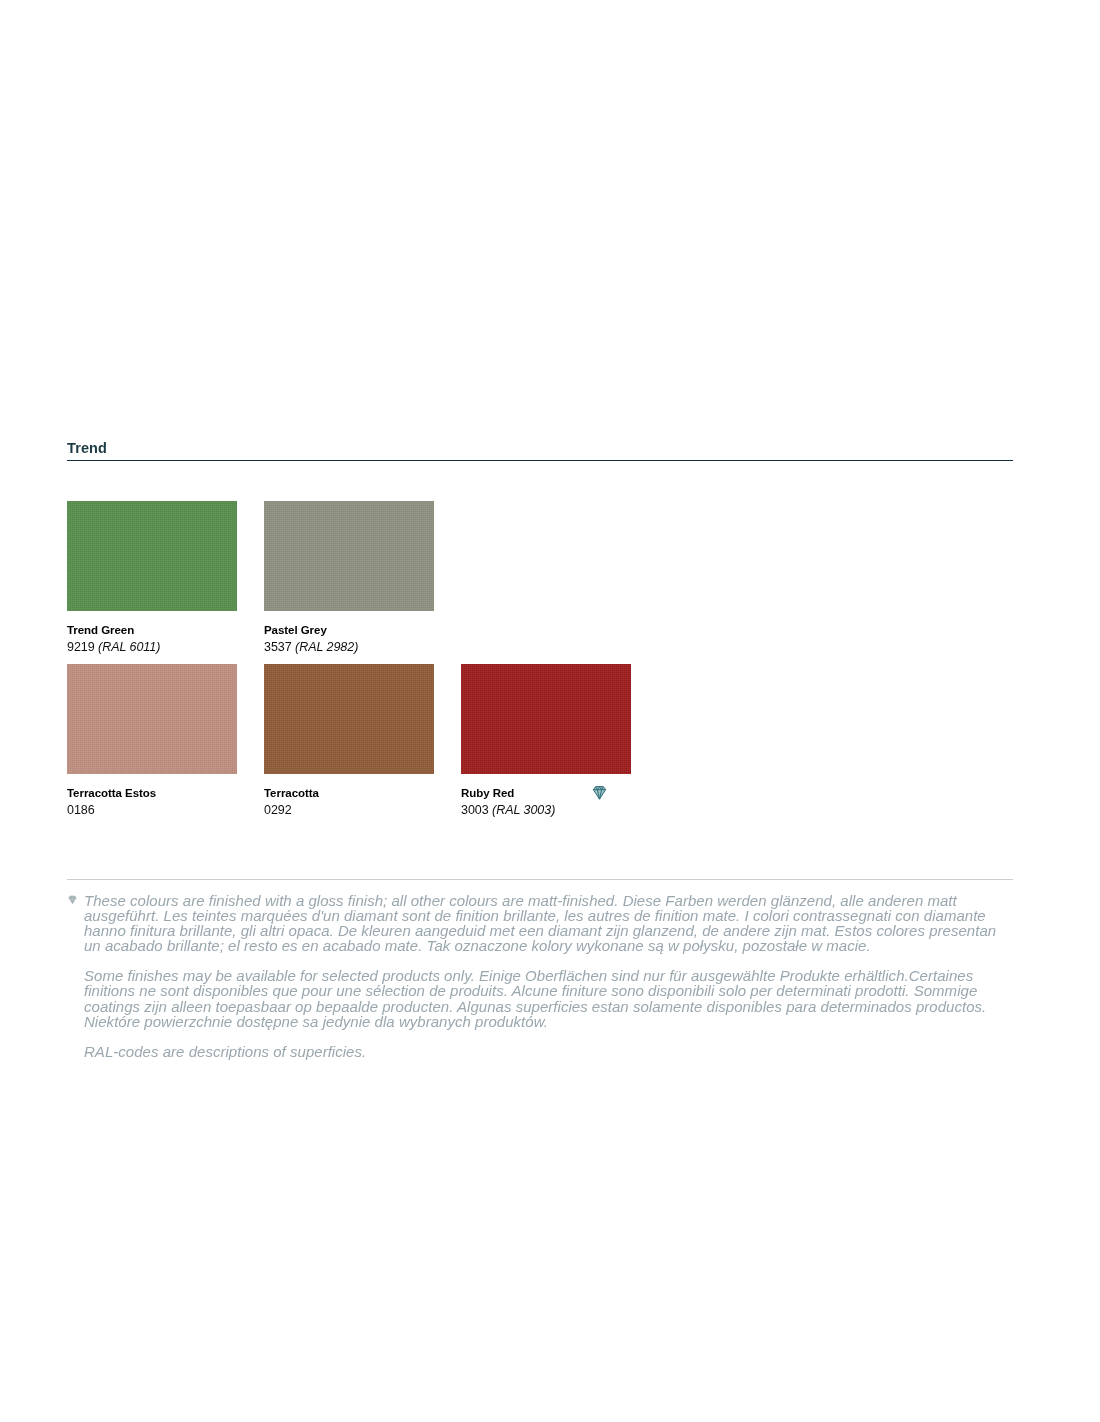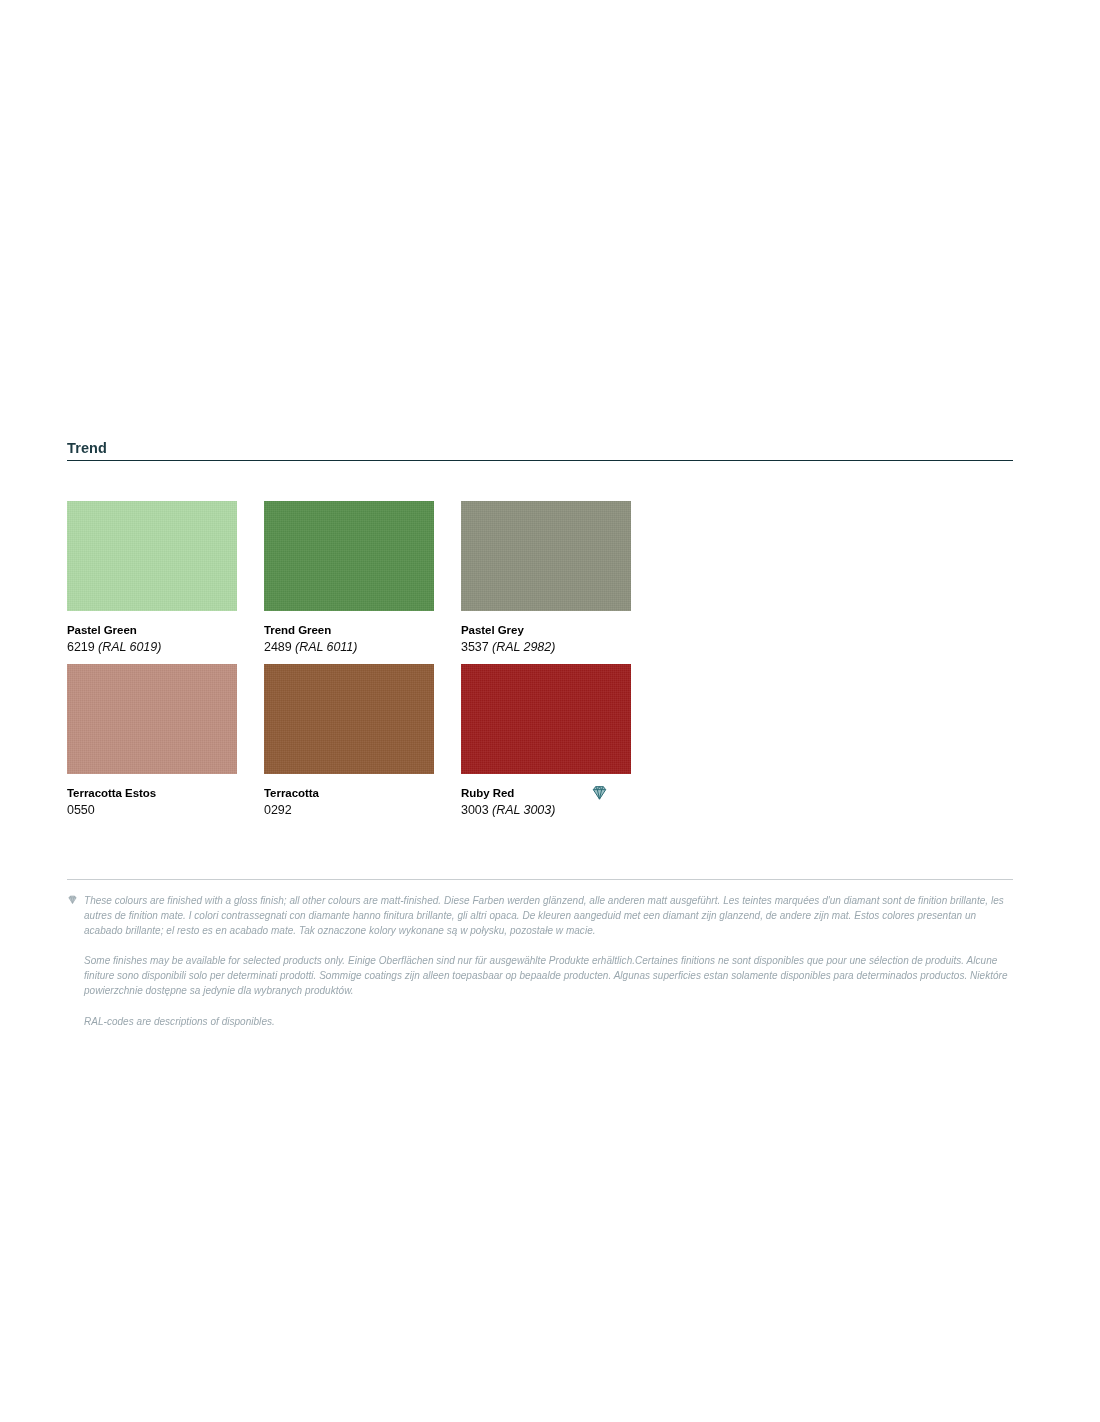--- a/index.html
+++ b/index.html
@@ -122,21 +122,21 @@
   }
   .footnote-rule {
     height: 1px;
     background: #c9ced1;
     width: 946px;
     margin-bottom: 13px;
   }
   .footnote-block {
     position: relative;
     font-style: italic;
-    font-size: 10px;
+    font-size: 15px;
     line-height: 15.1px;
     color: #9aa7ae;
     letter-spacing: 0.03px;
     margin-bottom: 15px;
     padding-left: 17px;
   }
   .footnote-block.last { margin-bottom: 0; }
   .footnote-icon {
     position: absolute;
     left: 0;
@@ -154,37 +154,27 @@
 
   <div class="section">
     <div class="section-title">Trend</div>
     <div class="section-rule"></div>
   </div>
 
   <div class="swatch-grid">
 
     <div class="swatch-row">
 
-      <div class="swatch-cell">
-        <div class="swatch-chip" style="background-color: rgb(174, 217, 165);"></div>
-        <div class="swatch-meta">
-          <div class="swatch-name">Pastel Green</div>
-          <div class="swatch-code">
-            <span>6219</span>
-            <span class="ral">(RAL 6019)</span>
-          </div>
-        </div>
-      </div>
 
       <div class="swatch-cell">
         <div class="swatch-chip" style="background-color: rgb(87, 143, 76);"></div>
         <div class="swatch-meta">
           <div class="swatch-name">Trend Green</div>
           <div class="swatch-code">
-            <span>2489</span>
+            <span>9219</span>
             <span class="ral">(RAL 6011)</span>
           </div>
         </div>
       </div>
 
       <div class="swatch-cell">
         <div class="swatch-chip" style="background-color: rgb(141, 145, 126);"></div>
         <div class="swatch-meta">
           <div class="swatch-name">Pastel Grey</div>
           <div class="swatch-code">
@@ -197,21 +187,21 @@
 
     </div>
 
     <div class="swatch-row">
 
       <div class="swatch-cell">
         <div class="swatch-chip" style="background-color: rgb(191, 143, 128);"></div>
         <div class="swatch-meta">
           <div class="swatch-name">Terracotta Estos</div>
           <div class="swatch-code">
-            <span>0550</span>
+            <span>0186</span>
             <span class="ral"></span>
           </div>
         </div>
       </div>
 
       <div class="swatch-cell">
         <div class="swatch-chip" style="background-color: rgb(143, 91, 55);"></div>
         <div class="swatch-meta">
           <div class="swatch-name">Terracotta</div>
           <div class="swatch-code">
@@ -262,18 +252,18 @@
         </svg>
       </span>
       <span>These colours are finished with a gloss finish; all other colours are matt-finished. Diese Farben werden glänzend, alle anderen matt ausgeführt. Les teintes marquées d'un diamant sont de finition brillante, les autres de finition mate. I colori contrassegnati con diamante hanno finitura brillante, gli altri opaca. De kleuren aangeduid met een diamant zijn glanzend, de andere zijn mat. Estos colores presentan un acabado brillante; el resto es en acabado mate. Tak oznaczone kolory wykonane są w połysku, pozostałe w macie.</span>
     </div>
 
     <div class="footnote-block">
       <span>Some finishes may be available for selected products only. Einige Oberflächen sind nur für ausgewählte Produkte erhältlich.Certaines finitions ne sont disponibles que pour une sélection de produits. Alcune finiture sono disponibili solo per determinati prodotti. Sommige coatings zijn alleen toepasbaar op bepaalde producten. Algunas superficies estan solamente disponibles para determinados productos. Niektóre powierzchnie dostępne sa jedynie dla wybranych produktów.</span>
     </div>
 
     <div class="footnote-block last">
-      <span>RAL-codes are descriptions of disponibles.</span>
+      <span>RAL-codes are descriptions of superficies.</span>
     </div>
 
   </div>
 
 </div>
 
 </body></html>

